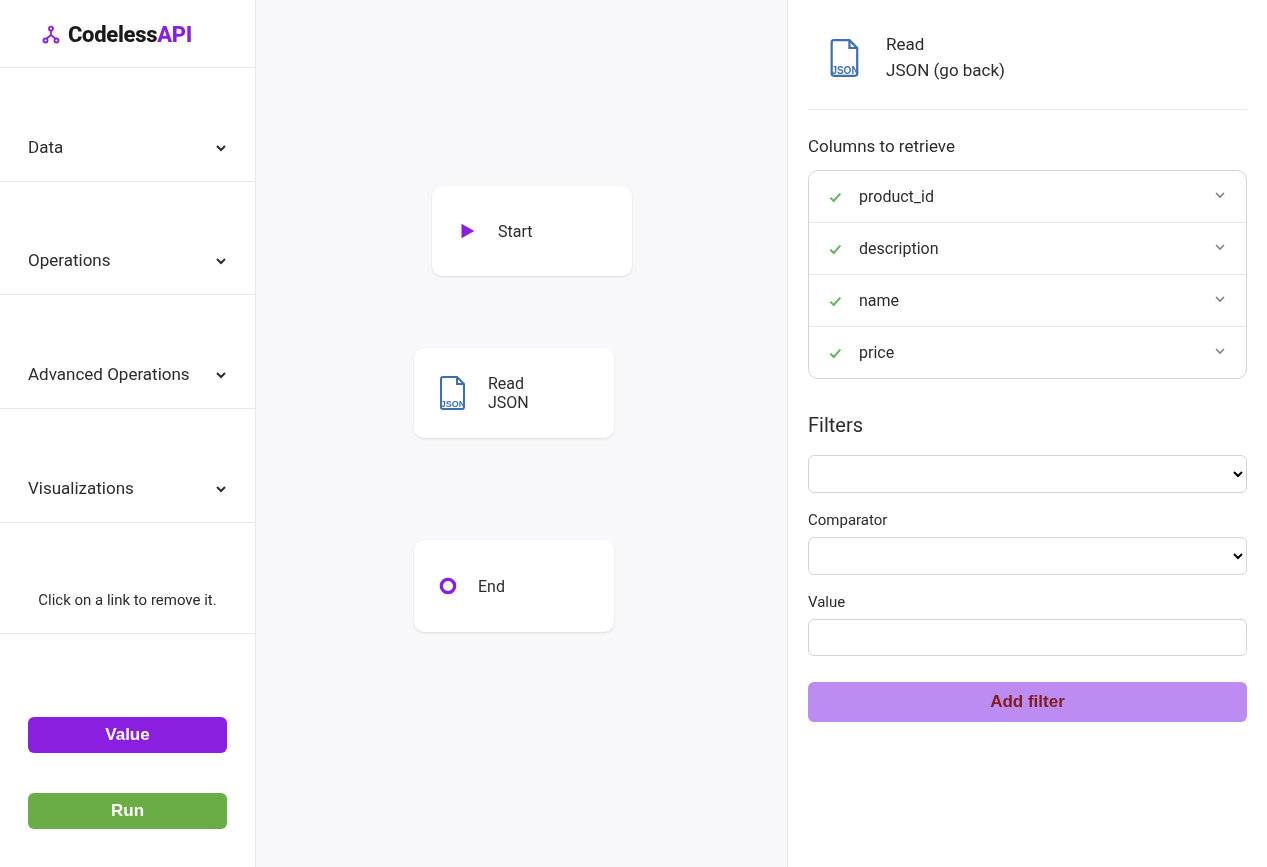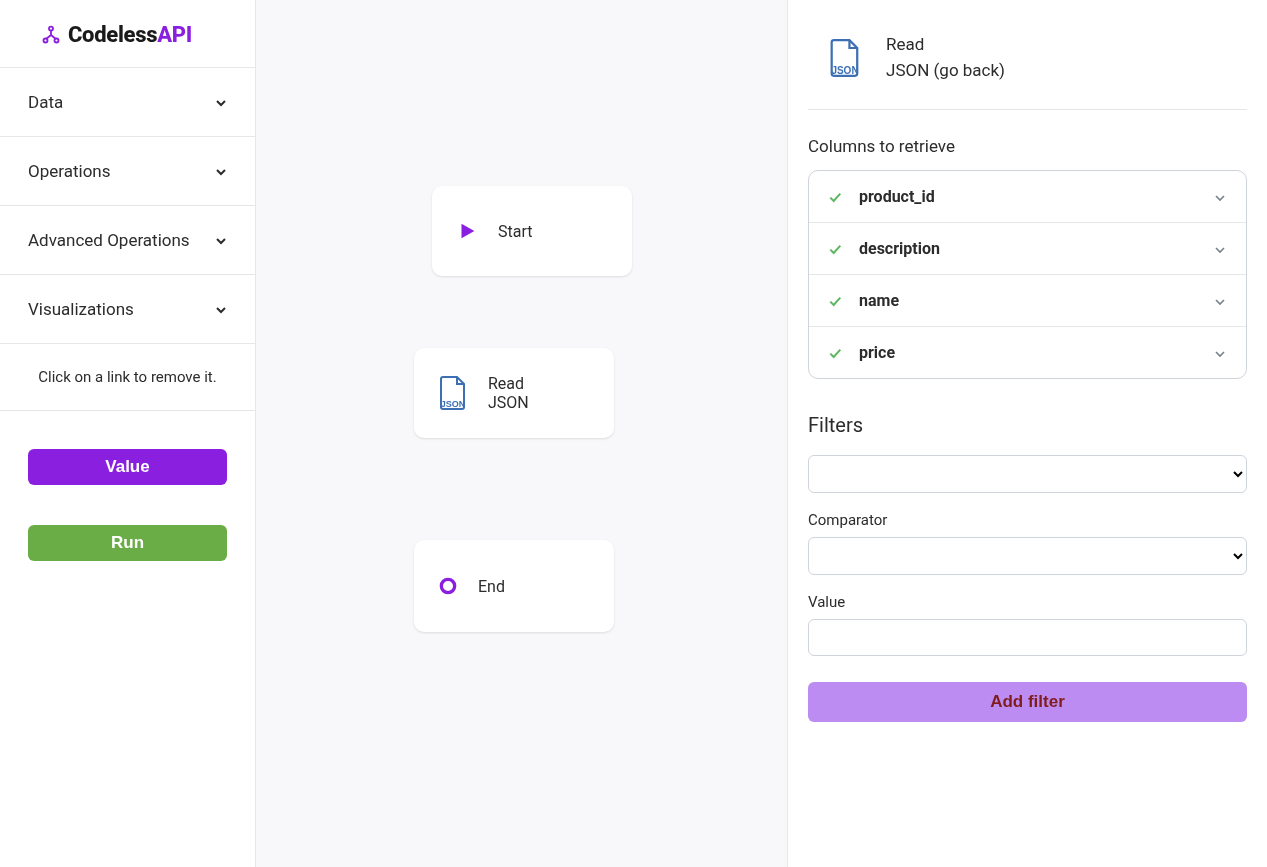--- a/index.html
+++ b/index.html
@@ -13,20 +13,21 @@
     display: flex;
   }
 
   
   .sidebar {
     width: 256px;
     background: #ffffff;
     border-right: 1px solid #e5e7eb;
     display: flex;
     flex-direction: column;
+    justify-content: space-between;
   }
   .logo {
     padding: 22px 28px 20px 40px;
     border-bottom: 1px solid #e5e7eb;
     display: flex;
     align-items: center;
     gap: 6px;
   }
   .logo-icon svg { display: block; }
   .logo-text {
@@ -136,26 +137,25 @@
     margin: 26px 0 14px 0;
   }
 
   .column-list {
     border: 1px solid #cfd4da;
     border-radius: 10px;
     overflow: hidden;
   }
   .column-item {
     display: flex;
-    align-items: flex-end;
+    align-items: flex-start;
     justify-content: space-between;
     padding: 16px 18px;
     border-bottom: 1px solid #e5e7eb;
     cursor: pointer;
-    font-weight: bold;
   }
   .column-item:last-child { border-bottom: none; }
   .column-left { display: flex; align-items: center; gap: 16px; }
   .check-icon svg { display: block; }
   .column-name { font-size: 16px; color: #2c2c2c; }
   .col-chevron svg { display: block; }
 
   .filters-section h3 {
     font-size: 20px;
     font-weight: 400;

